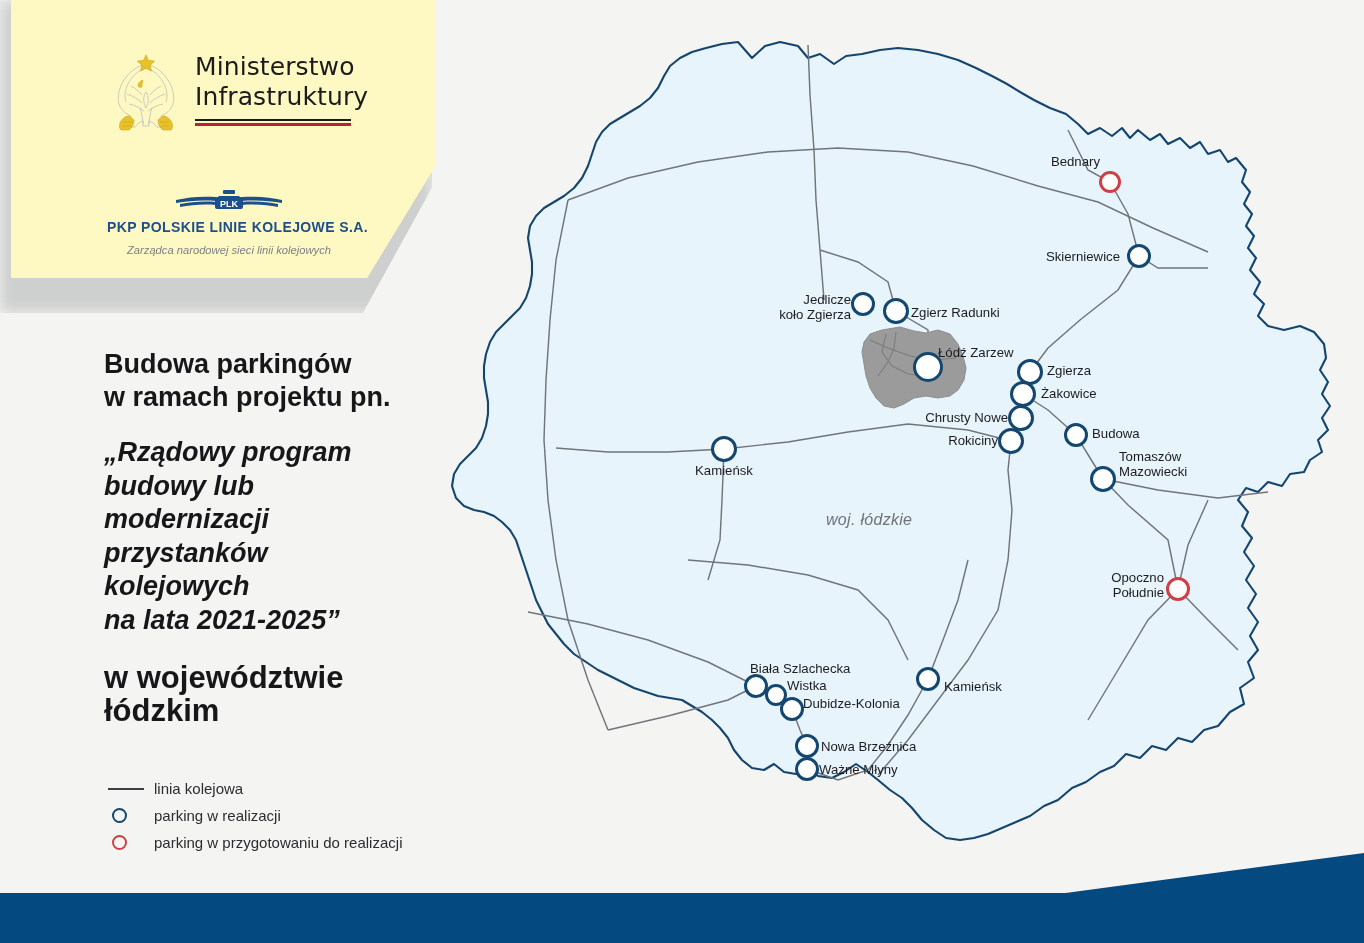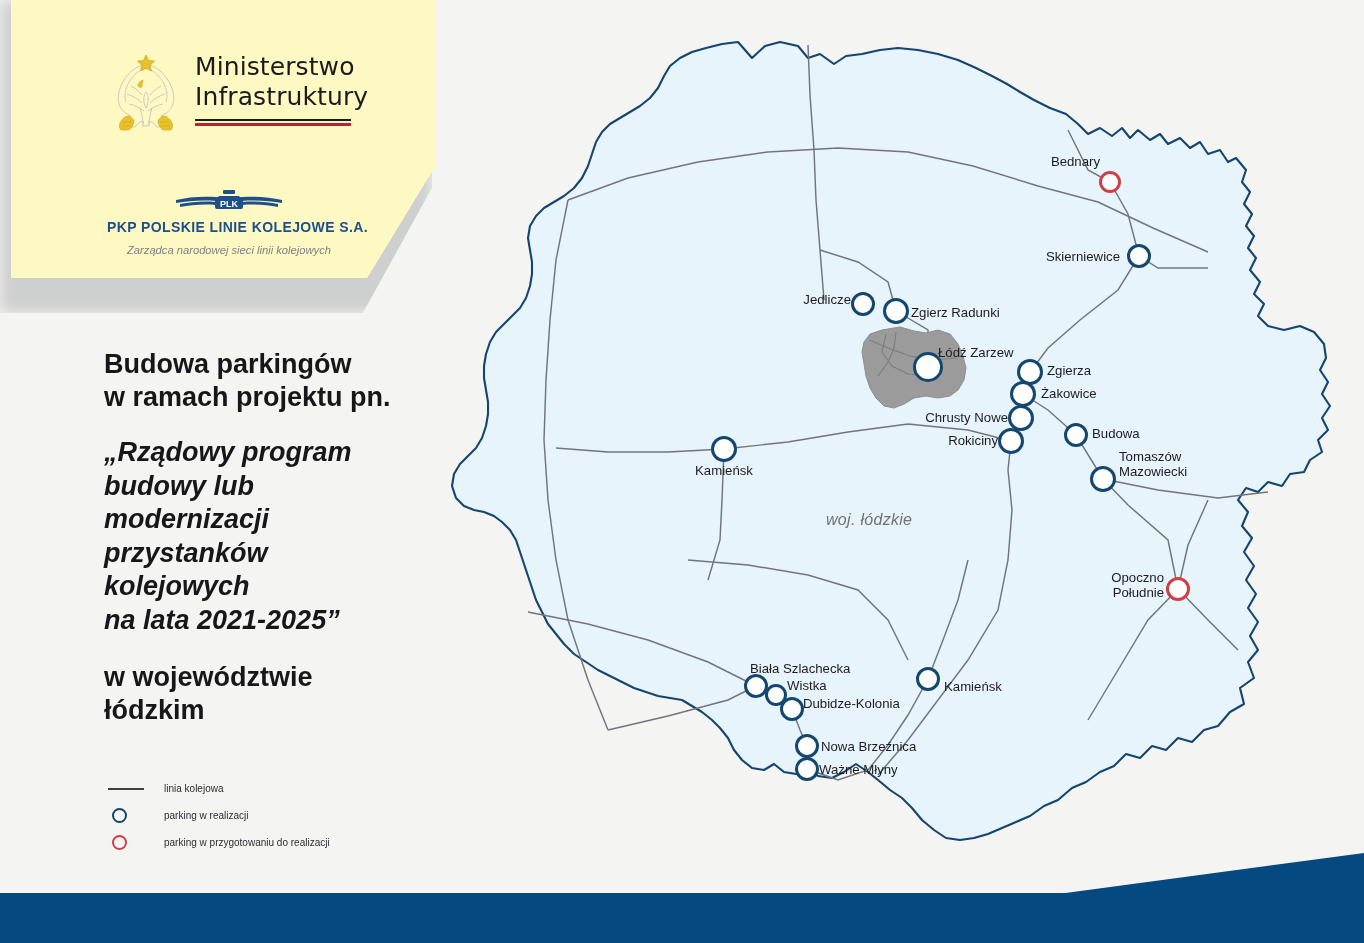--- a/index.html
+++ b/index.html
@@ -60,35 +60,35 @@
     font-size:27px;font-weight:bold;color:#17171a;line-height:33px;
     font-family:"Liberation Sans", sans-serif;
   }
   .t-italic{
     margin-top:22px;
     font-size:27px;font-weight:bold;font-style:italic;color:#17171a;line-height:33.5px;
     font-family:"Liberation Sans", sans-serif;
   }
   .t-bold2{
     margin-top:24px;
-    font-size:27px;font-weight:bold;color:#17171a;line-height:33px;
+    font-size:31px;font-weight:bold;color:#17171a;line-height:33px;
     font-family:"Liberation Sans", sans-serif;
   }
 
   
   .legend{position:absolute;left:106px;top:775px;z-index:15;}
   .legend-row{display:flex;align-items:center;height:27px;}
   .legend-sym{width:46px;display:flex;justify-content:flex-start;align-items:center;padding-left:2px;}
   .leg-line{width:36px;height:2px;background:#3d3d44;}
   .leg-ring{width:15px;height:15px;border-radius:50%;box-sizing:border-box;margin-left:4px;}
   .leg-ring.blue{border:2px solid #13476f;}
   .leg-ring.red{border:2px solid #cf4046;}
   .legend-label{
-    font-size:10px;color:#2c2c31;font-family:"Liberation Sans", sans-serif;
-    margin-left:10px;white-space:nowrap;
+    font-size:15px;color:#2c2c31;font-family:"Liberation Sans", sans-serif;
+    white-space:nowrap;
   }
 
   
   .banner{
     position:absolute;left:0;bottom:0;width:1364px;height:50px;
     background:#04497f;z-index:18;
   }
   .banner-wedge{
     position:absolute;right:0;bottom:50px;width:364px;height:40px;
     background:#04497f;z-index:18;
@@ -199,20 +199,21 @@
         <div class="mlabel" style="top: 154px; left: 0px; width: 1092px; text-align: right;">
           <div>Bednary</div>
         </div>
         <div title="Skierniewice" style="position: absolute; border-radius: 50%; box-sizing: border-box; background: rgb(255, 255, 255); z-index: 13; left: 1119px; top: 244px; width: 24px; height: 24px; border: 3px solid rgb(19, 71, 111);"></div>
         <div class="mlabel" style="top: 249px; left: 0px; width: 1112px; text-align: right;">
           <div>Skierniewice</div>
         </div>
         <div title="Jedlicze koło Zgierza" style="position: absolute; border-radius: 50%; box-sizing: border-box; background: rgb(255, 255, 255); z-index: 13; left: 843px; top: 292px; width: 24px; height: 24px; border: 3px solid rgb(19, 71, 111);"></div>
         <div class="mlabel" style="top: 292px; left: 0px; width: 843px; text-align: right;">
           <div>Jedlicze</div>
+          <div>koło Zgierza</div>
         </div>
         <div title="Zgierz Radunki" style="position: absolute; border-radius: 50%; box-sizing: border-box; background: rgb(255, 255, 255); z-index: 13; left: 875px; top: 298px; width: 26px; height: 26px; border: 3.4px solid rgb(19, 71, 111);"></div>
         <div class="mlabel" style="top: 305px; left: 903px; text-align: left;">
           <div>Zgierz Radunki</div>
         </div>
         <div title="Łódź Zarzew" style="position: absolute; border-radius: 50%; box-sizing: border-box; background: rgb(255, 255, 255); z-index: 13; left: 905px; top: 352px; width: 30px; height: 30px; border: 3.4px solid rgb(19, 71, 111);"></div>
         <div class="mlabel" style="top: 345px; left: 930px; text-align: left;">
           <div>Łódź Zarzew</div>
         </div>
         <div title="Koluszki" style="position: absolute; border-radius: 50%; box-sizing: border-box; background: rgb(255, 255, 255); z-index: 13; left: 1009px; top: 359px; width: 26px; height: 26px; border: 3.4px solid rgb(19, 71, 111);"></div>

